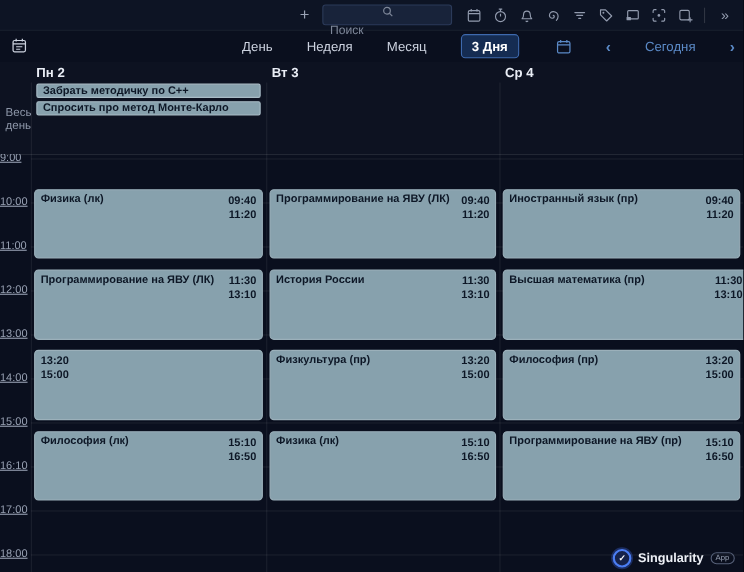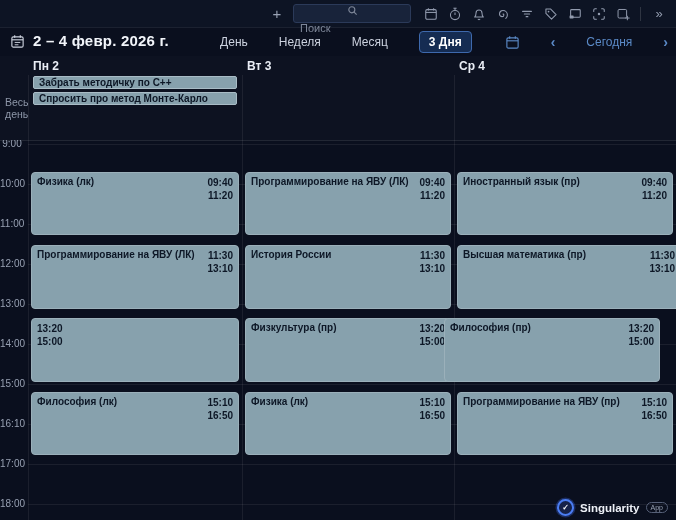--- a/index.html
+++ b/index.html
@@ -54,21 +54,21 @@
     position:absolute;height:13px;box-sizing:border-box;
     background:var(--eventFill,#87a1ad);border:1px solid #a9bcc6;border-radius:2px;
     color:var(--eventText,#0d1726);font-size:10px;font-weight:700;line-height:11px;
     padding:0 5px;overflow:hidden;white-space:nowrap;cursor:pointer;
   }
   .allday-region{position:absolute;left:0;top:56px;right:0;height:84px;background:rgba(255,255,255,.015);}
   .grid-divider{position:absolute;left:0;right:0;top:140px;height:1px;background:rgba(255,255,255,.10);}
   
   .grid{position:absolute;left:0;top:140px;right:0;bottom:0;overflow:hidden;}
   .hline{position:absolute;left:28px;right:0;height:1px;background:rgba(255,255,255,.07);}
-  .hour-label{position:absolute;left:0;width:24px;text-align:center;font-size:10px;color:#97a0b2;}
+  .hour-label{position:absolute;left:0;width:24px;text-align:left;font-size:10px;color:#97a0b2;text-decoration:underline;}
   .vlines{position:absolute;left:0;top:75px;bottom:0;right:0;pointer-events:none;}
   .vline{position:absolute;top:0;bottom:0;width:1px;background:rgba(255,255,255,.07);}
   .event{
     position:absolute;box-sizing:border-box;border-radius:4px;
     background:var(--eventFill,#87a1ad);border:1px solid #9bb0ba;
     color:var(--eventText,#0d1726);padding:3px 5px;cursor:pointer;
     display:flex;align-items:flex-start;gap:4px;overflow:hidden;
   }
   .ev-title{flex:1;font-size:10px;font-weight:700;line-height:12px;}
   .ev-times{text-align:right;font-size:10px;font-weight:700;line-height:13px;white-space:nowrap;}
@@ -171,21 +171,20 @@
     <div class="hdr-cal">
       <svg viewBox="0 0 16 16" fill="none" stroke="currentColor" stroke-width="1.2">
           <rect x="2" y="3" width="12" height="11" rx="1.5"></rect>
           <line x1="5" y1="1.4" x2="5" y2="4"></line>
           <line x1="11" y1="1.4" x2="11" y2="4"></line>
           <line x1="2" y1="6.2" x2="14" y2="6.2"></line>
           <line x1="5" y1="9" x2="11" y2="9" stroke-width="1"></line>
           <line x1="5" y1="11.5" x2="9" y2="11.5" stroke-width="1"></line>
         </svg>
     </div>
-    <div class="page-title">2 – 4 февр. 2026 г.</div>
     <div class="viewbar">
       <span class="tab">День</span>
       <span class="tab">Неделя</span>
       <span class="tab">Месяц</span>
       <span class="tab selected">3 Дня</span>
       <span class="nav-cal">
         <svg viewBox="0 0 16 16" fill="none" stroke="currentColor" stroke-width="1.2">
             <rect x="2" y="3" width="12" height="11" rx="1.5"></rect>
             <line x1="5" y1="1.4" x2="5" y2="4"></line>
             <line x1="11" y1="1.4" x2="11" y2="4"></line>
@@ -299,21 +298,21 @@
           <span>11:20</span>
         </div>
       </div>
       <div class="event" style="left: 457px; width: 224px; top: 105px; height: 63.6667px;">
         <div class="ev-title">Высшая математика (пр)</div>
         <div class="ev-times">
           <span>11:30</span>
           <span>13:10</span>
         </div>
       </div>
-      <div class="event" style="left: 444px; width: 216px; top: 178.333px; height: 63.6667px;">
+      <div class="event" style="left: 457px; width: 216px; top: 178.333px; height: 63.6667px;">
         <div class="ev-title">Философия (пр)</div>
         <div class="ev-times">
           <span>13:20</span>
           <span>15:00</span>
         </div>
       </div>
       <div class="event" style="left: 457px; width: 216px; top: 251.667px; height: 63.6667px;">
         <div class="ev-title">Программирование на ЯВУ (пр)</div>
         <div class="ev-times">
           <span>15:10</span>

